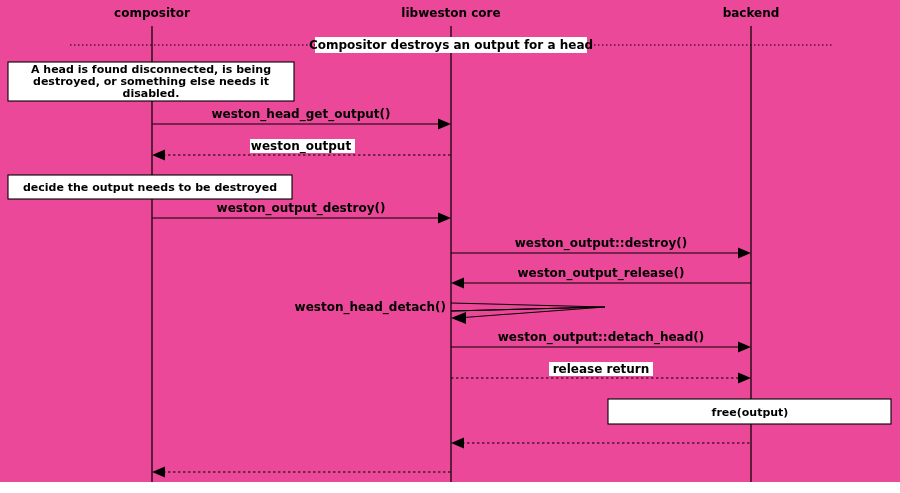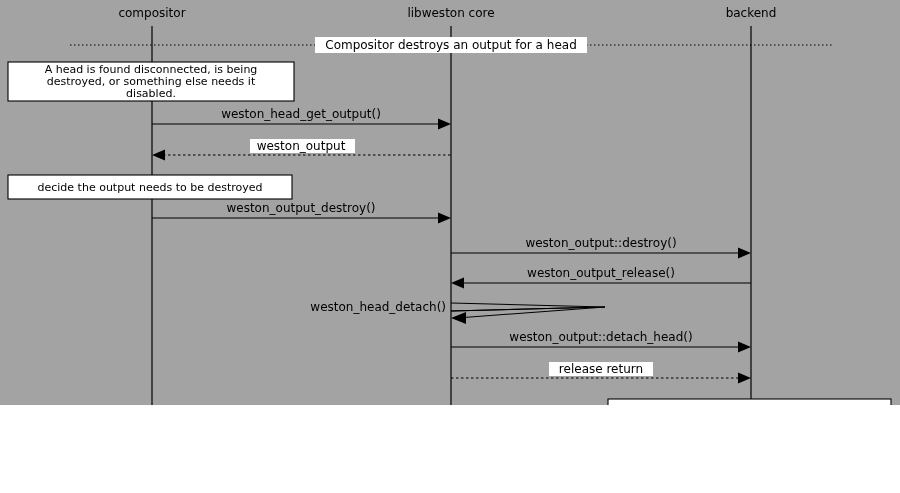--- a/index.html
+++ b/index.html
@@ -3,24 +3,25 @@
 <meta charset="utf-8">
 <style>
   html, body {
     margin: 0;
     padding: 0;
     background: #ffffff;
   }
   #page {
     position: relative;
     width: 900px;
-    height: 405px;
-    background: #a3a3a3;
+    height: 482px;
+    background: #ec4899;
     font-family: "DejaVu Sans", sans-serif;
     overflow: hidden;
+    font-weight: bold;
   }
   svg.diagram {
     position: absolute;
     left: 0;
     top: 0;
     width: 900px;
     height: 493px;
   }
   text {
     font-family: "DejaVu Sans", sans-serif;

